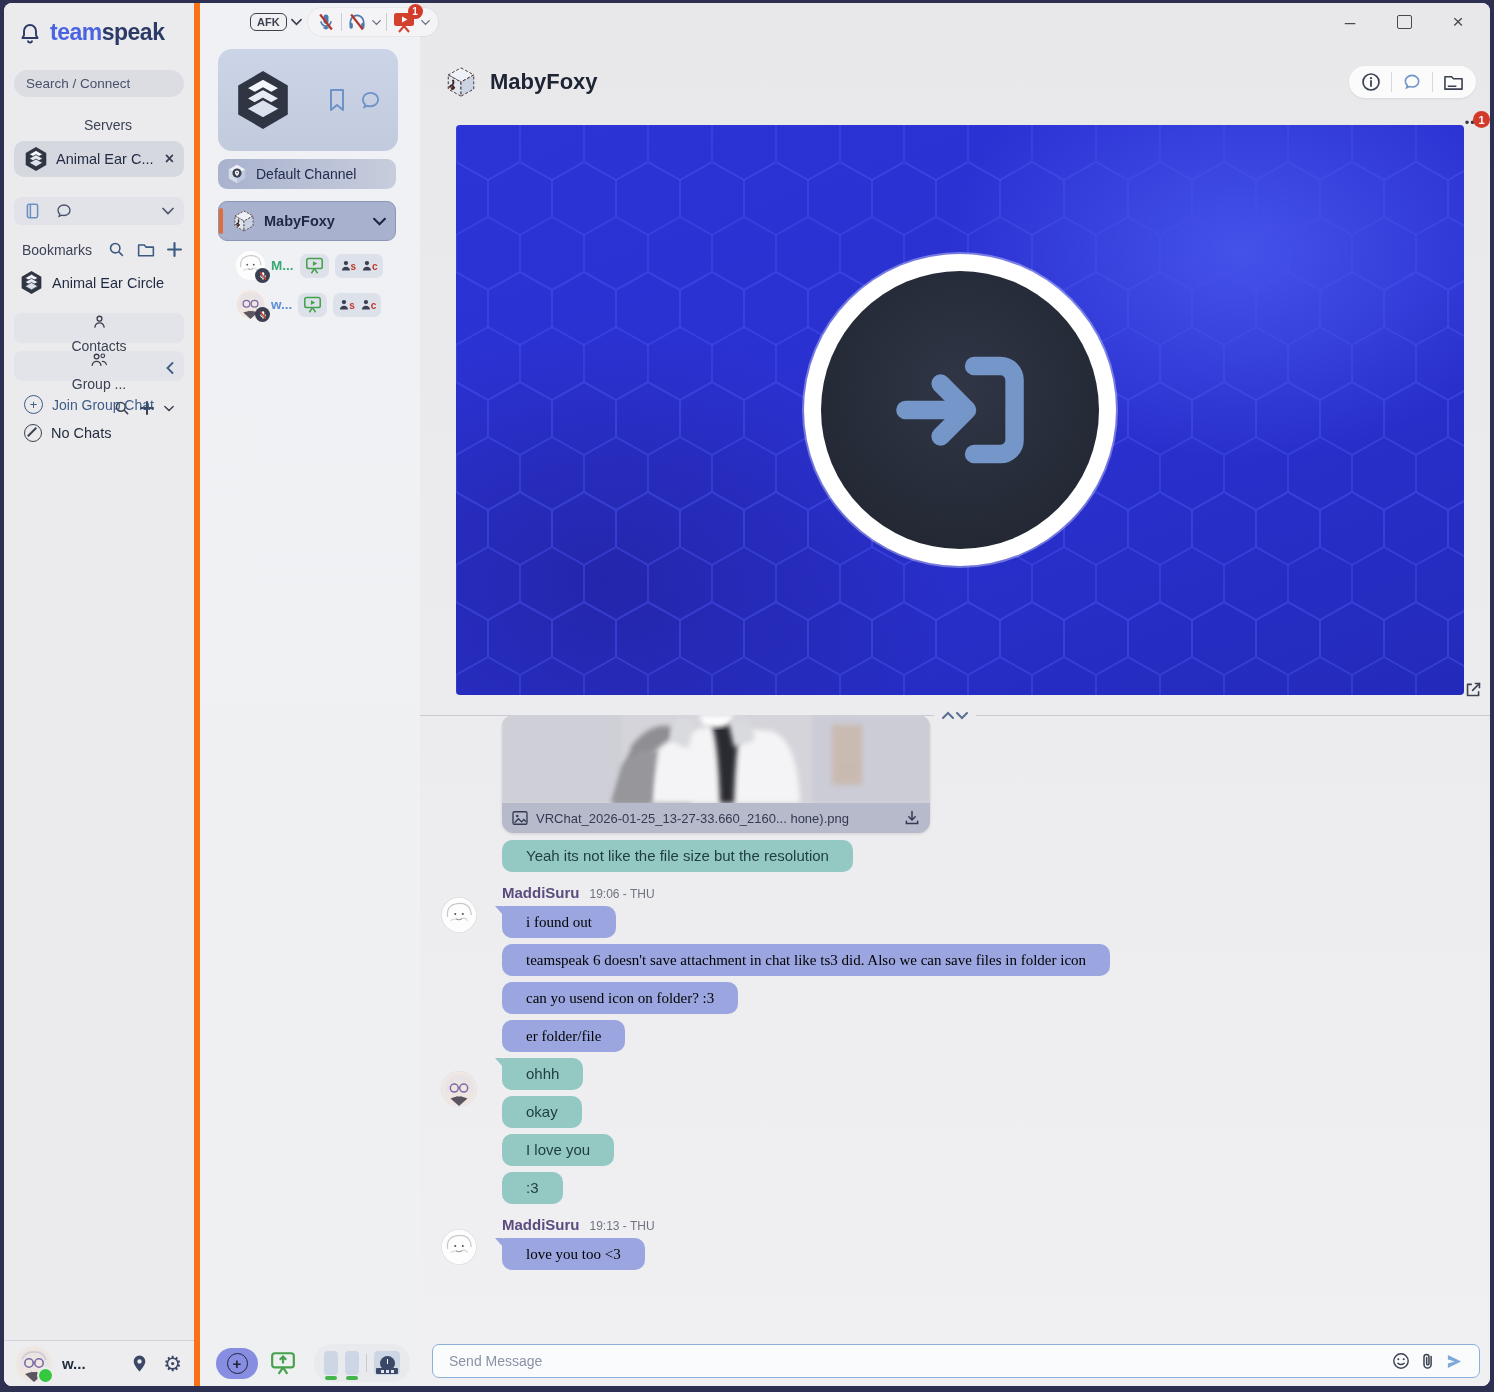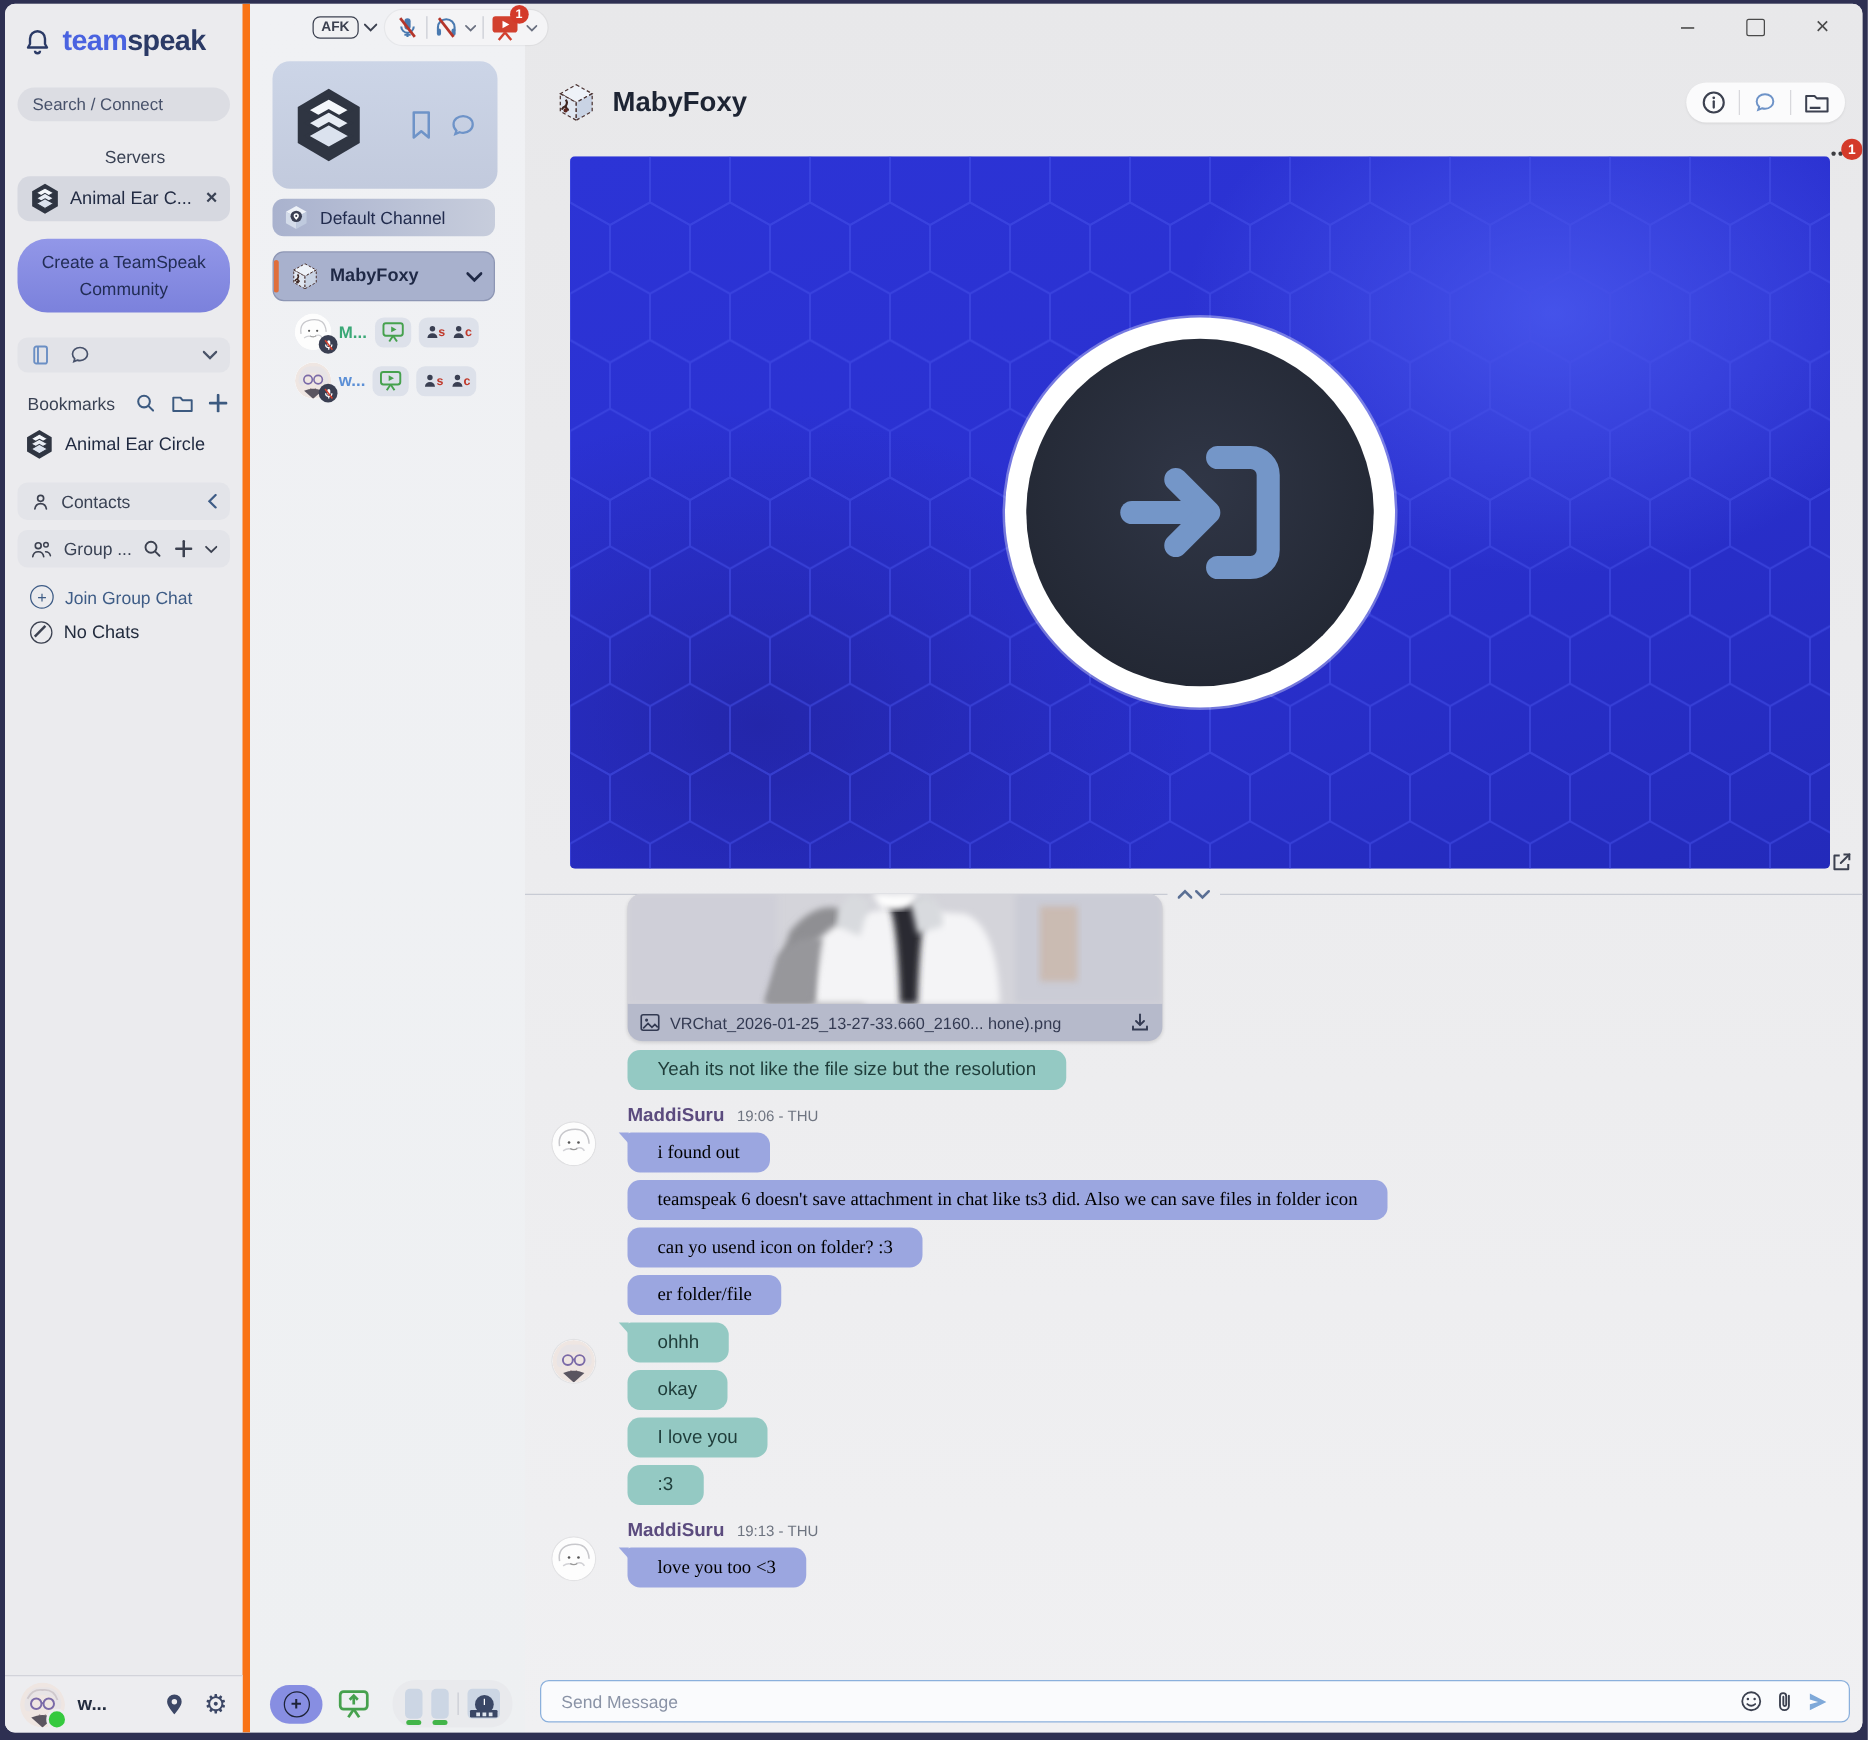--- a/index.html
+++ b/index.html
@@ -29,21 +29,21 @@
   .sb-label{font-size:14px;color:#3a4254;margin:20px 0 0 18px;text-align:center;}
   .server-item{background:#d6d8e0;border-radius:10px;height:36px;display:flex;align-items:center;gap:8px;margin:8px 10px 0 10px;padding:0 10px;font-size:14.5px;color:#232c44;}
   .server-item .x{margin-left:auto;font-size:16px;color:#3a4254;font-weight:bold;}
   .create-btn{margin:14px 10px 0 10px;background:linear-gradient(180deg,#9297e8,#7b81dc);border-radius:24px;padding:8px 10px;text-align:center;font-size:14px;color:#222d55;line-height:1.55;}
   .mode-row{background:#e2e3e8;border-radius:8px;height:28px;display:flex;align-items:center;gap:14px;margin:20px 10px 0 10px;padding:0 10px;}
   .mode-row .chev-end{margin-left:auto;}
   .bk-row{display:flex;align-items:center;margin:16px 12px 0 18px;gap:10px;}
   .bk-row .lbl{font-size:14px;color:#3a4254;}
   .bk-row .tools{margin-left:auto;display:flex;gap:12px;align-items:center;}
   .bm-item{display:flex;align-items:center;gap:9px;margin:12px 0 0 16px;font-size:14.5px;color:#1f2940;font-weight:500;}
-  .sec-pill{background:#e3e4e9;border-radius:8px;height:30px;display:flex;align-items:center;gap:8px;margin:18px 10px 0 10px;padding:0 10px;font-size:14px;color:#3a4254;}
+  .sec-pill{background:#e3e4e9;border-radius:8px;height:30px;display:flex;align-items:center;gap:8px;margin:18px 10px 0 10px;padding:0 10px;font-size:14px;color:#3a4254;flex-direction:column;}
   .sec-pill.tight{margin-top:8px;}
   .sec-pill .end{margin-left:auto;display:flex;align-items:center;gap:10px;}
   .link-row{display:flex;align-items:center;gap:9px;margin:14px 0 0 20px;font-size:14px;color:#3e5c86;}
   .link-row.dark{color:#232c3e;font-size:14.5px;margin-top:10px;}
   .circle-glyph{width:17px;height:17px;border:1.7px solid currentColor;border-radius:50%;display:flex;align-items:center;justify-content:center;font-size:13px;position:relative;}
   .no-glyph{width:16px;height:16px;border:1.8px solid #3c4150;border-radius:50%;position:relative;}
   .no-glyph::after{content:'';position:absolute;left:1px;top:6px;width:12px;height:1.8px;background:#3c4150;transform:rotate(-45deg);}
   .me-row{position:absolute;left:0;bottom:0;width:100%;height:46px;border-top:1px solid #d2d3da;display:flex;align-items:center;gap:10px;padding:0 12px;box-sizing:border-box;background:#ededf0;}
   .avatar{border-radius:50%;position:relative;overflow:visible;}
   .status-dot{position:absolute;right:-2px;bottom:-2px;width:13px;height:13px;background:#35c93f;border:2px solid #ededf0;border-radius:50%;}
@@ -207,21 +207,20 @@
             <polygon points="28,2 52,16 52,44 28,58 4,44 4,16" fill="#2f3542"></polygon>
             <polygon points="28,10 44,19 28,28 12,19" fill="#f4f7fb" stroke="#2f3542" stroke-width="2"></polygon>
             <polygon points="28,20 44,29 28,38 12,29" fill="#e7ecf4" stroke="#2f3542" stroke-width="2"></polygon>
             <polygon points="28,30 44,39 28,48 12,39" fill="#dbe2ee" stroke="#2f3542" stroke-width="2"></polygon>
           </svg>
       </span>
       <span>Animal Ear C...</span>
       <span class="x">×</span>
     </div>
 
-    <div class="create-btn"><span>Create a TeamSpeak Community</span></div>
 
     <div class="mode-row">
       <span class="icon">
         <svg width="17" height="18" viewBox="0 0 20 20">
             <rect x="4" y="2" width="12" height="16" rx="2" fill="none" stroke="#6b8fc4" stroke-width="1.8"></rect>
             <line x1="7.5" y1="2.5" x2="7.5" y2="17.5" stroke="#6b8fc4" stroke-width="1.8"></line>
           </svg>
       </span>
       <span class="icon">
         <svg width="18" height="18" viewBox="0 0 24 24">

